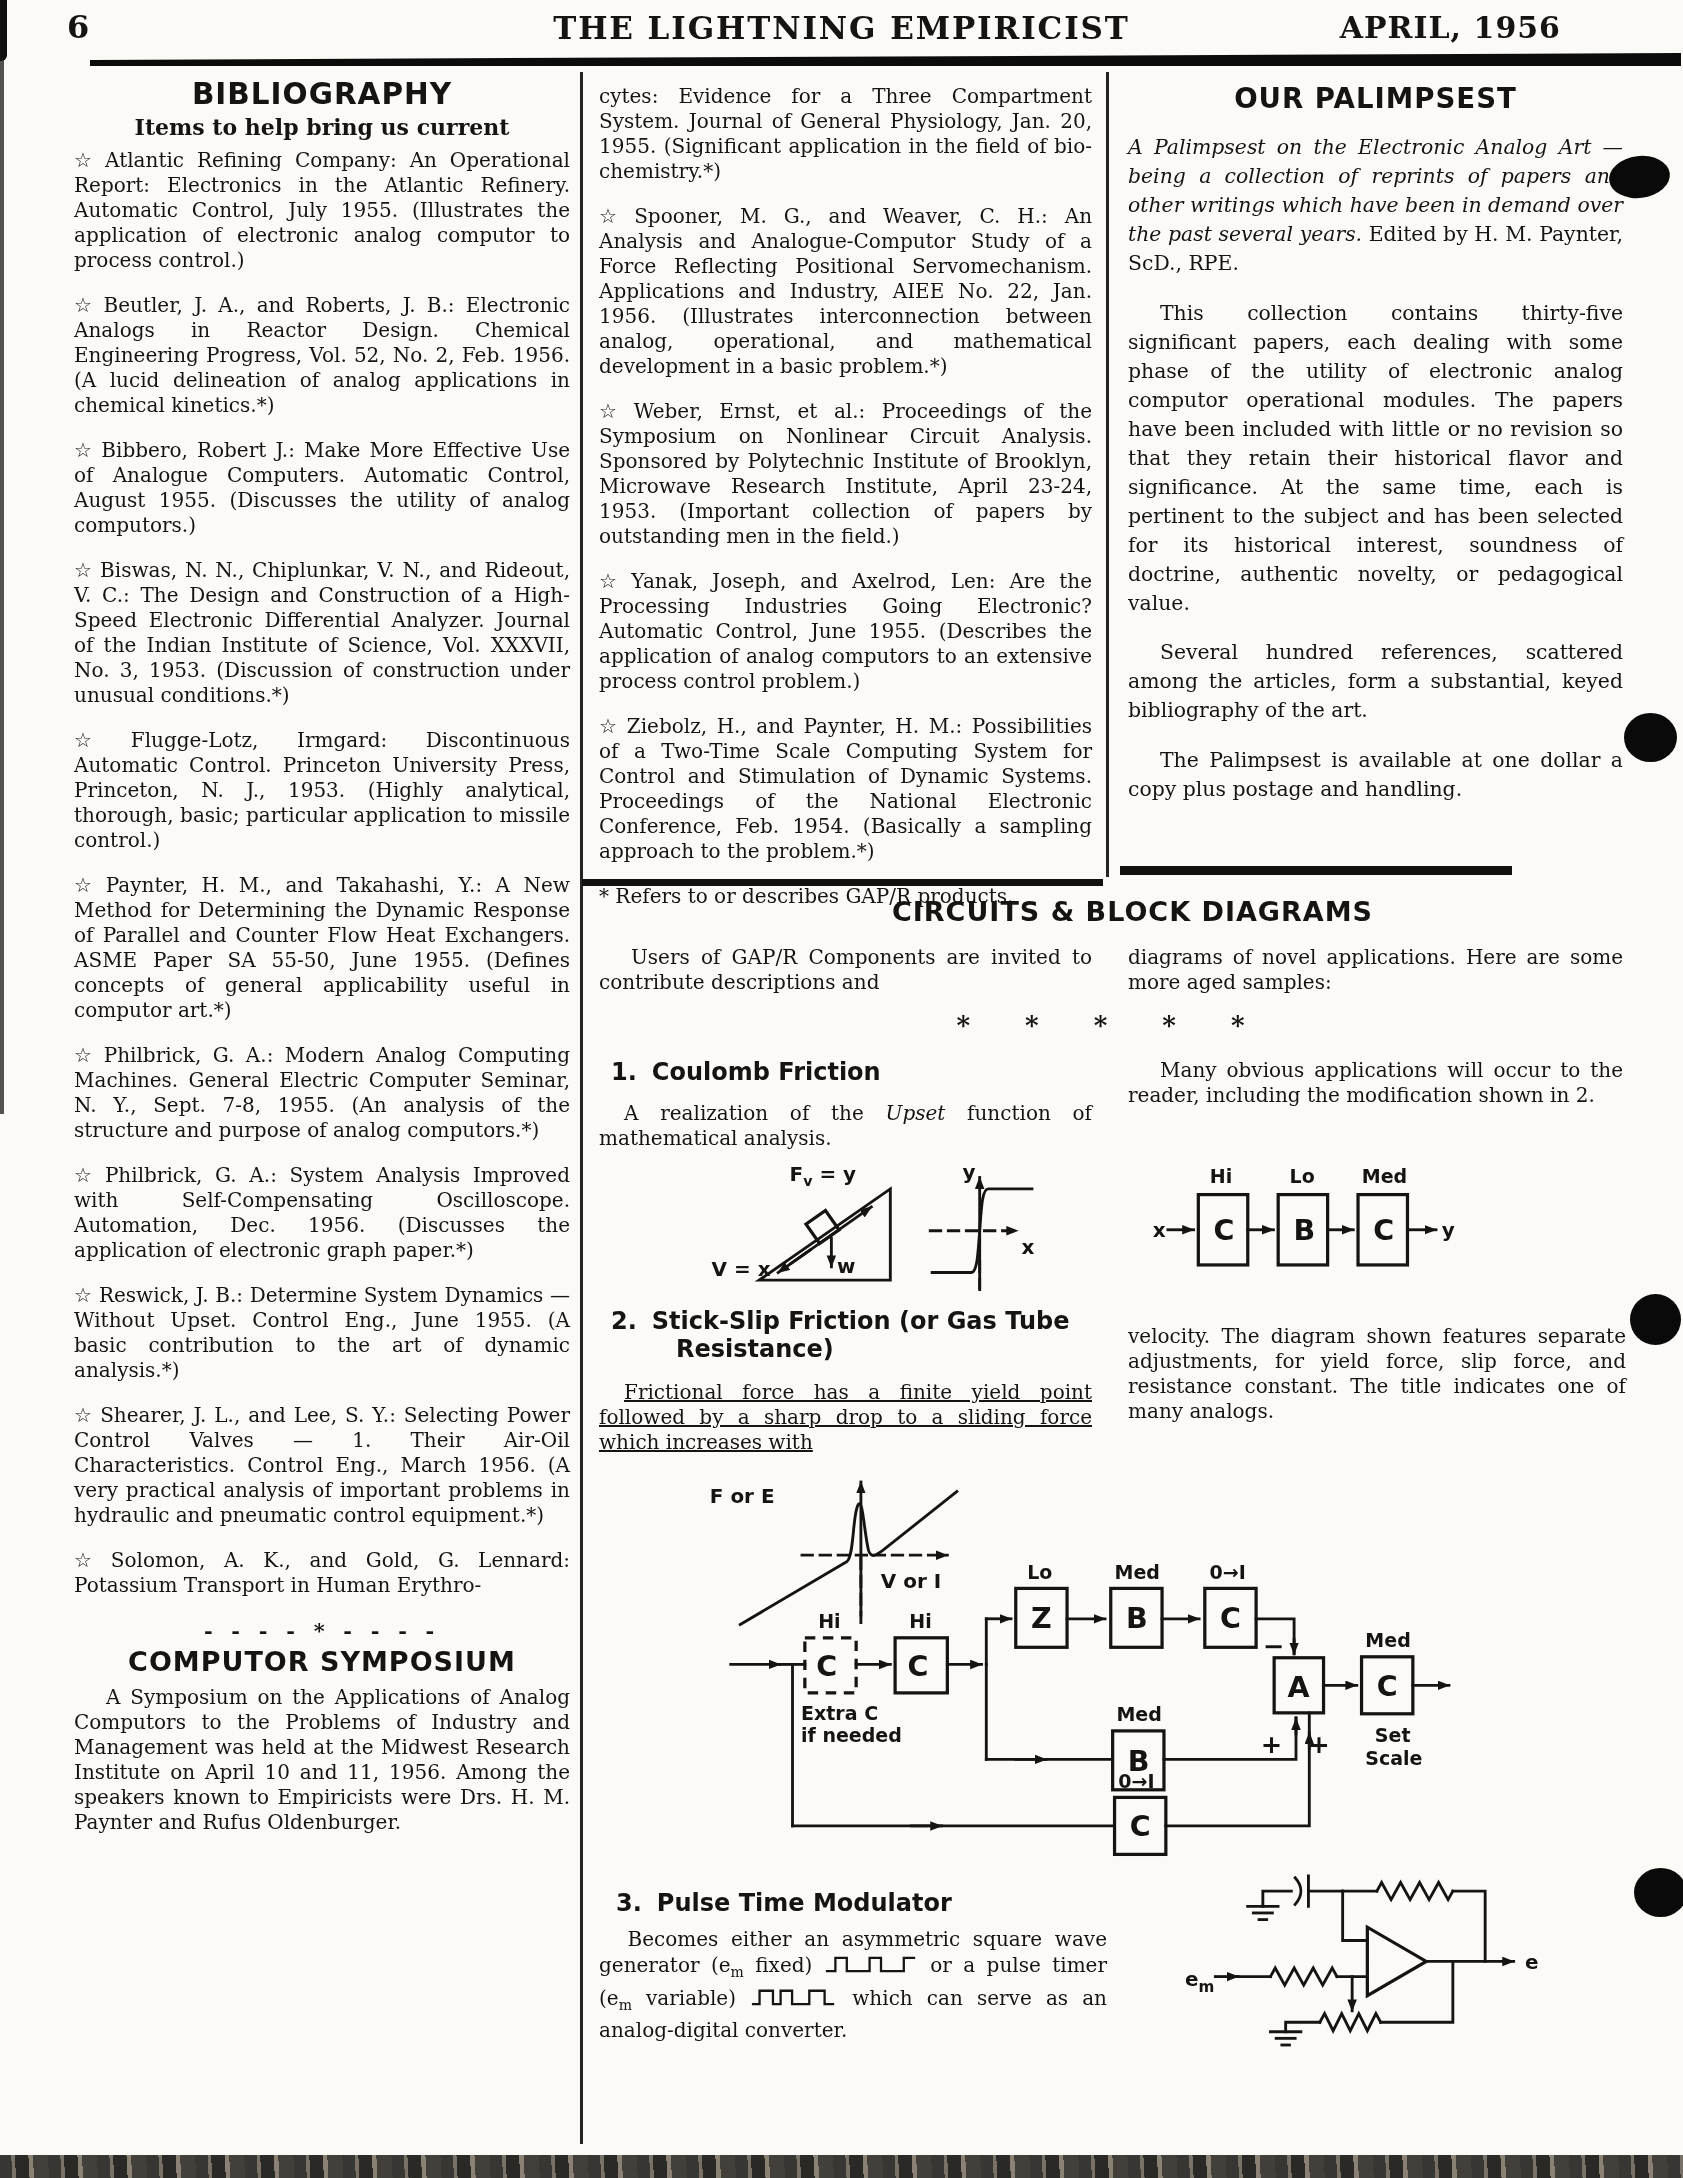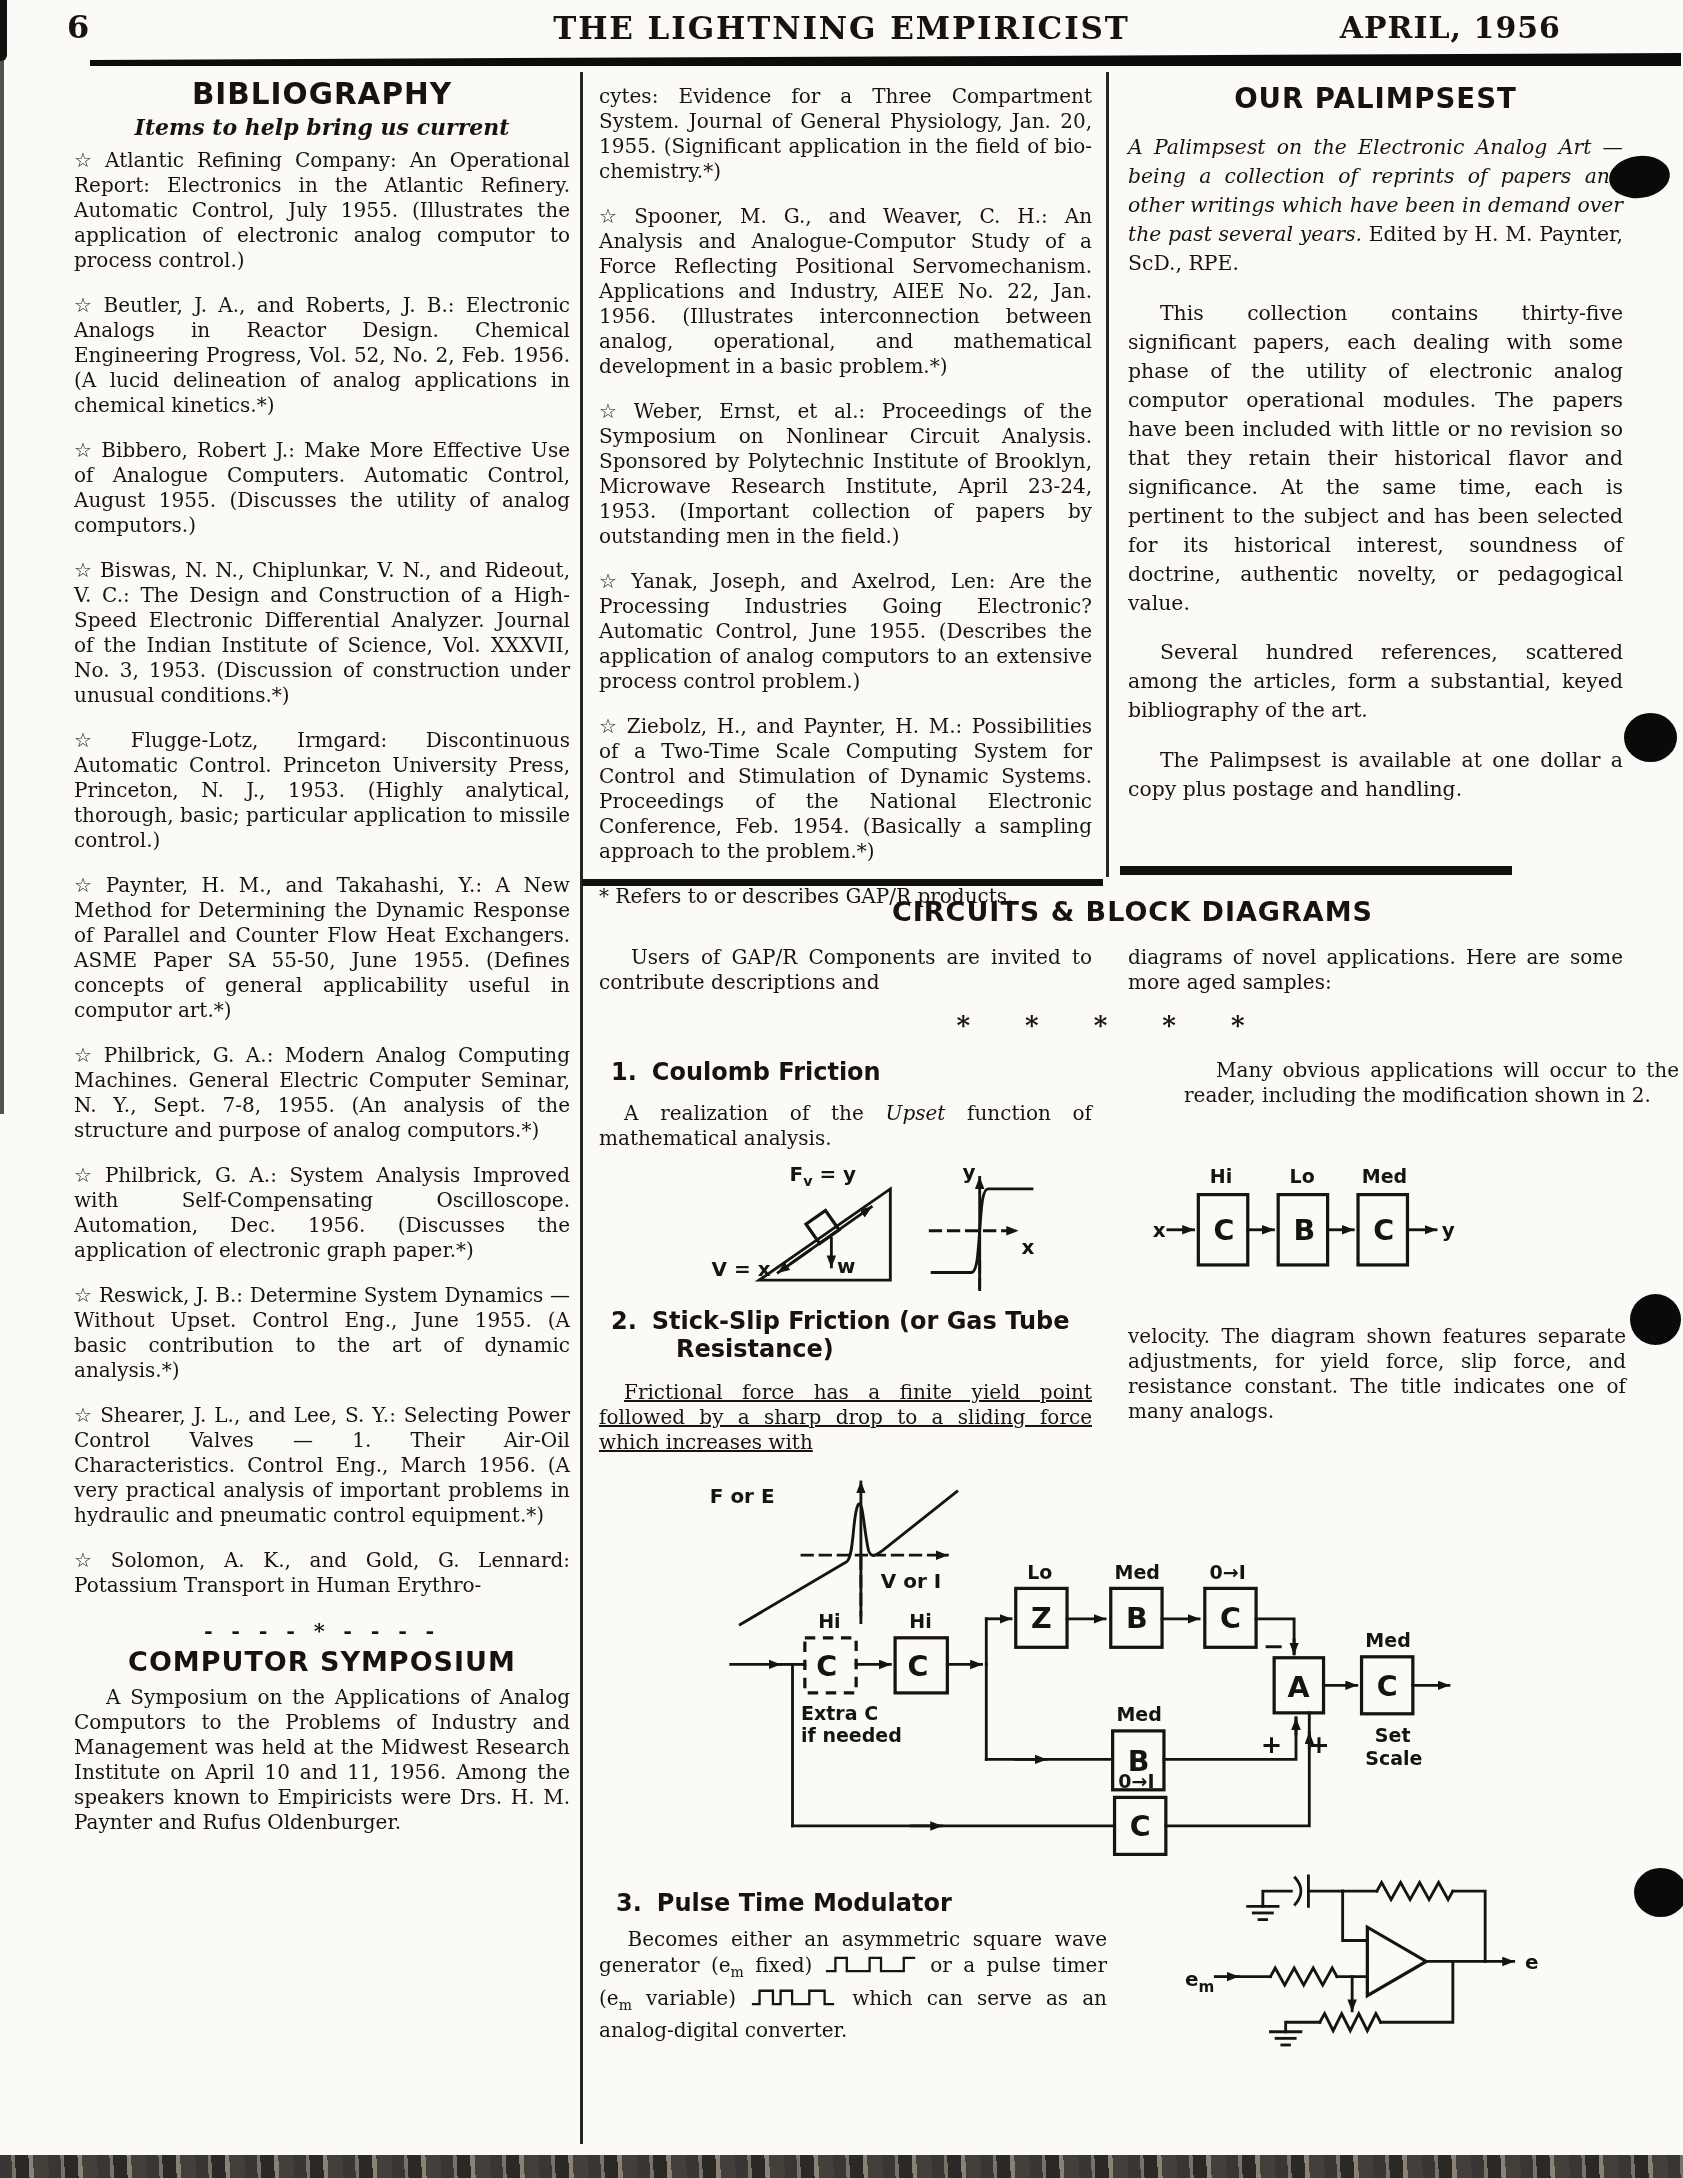--- a/index.html
+++ b/index.html
@@ -29,21 +29,21 @@
   #midrule-a{left:582px;top:879px;width:521px;height:6.7px;}
   #midrule-b{left:1120px;top:866px;width:392px;height:8.6px;}
 
   
   .bodytext{font-size:20px;line-height:25px;}
   #col-left{left:74px;top:82px;width:496px;}
   #col-mid{left:599px;top:84px;width:493px;}
   #col-right{left:1128px;top:84px;width:495px;font-size:20.4px;line-height:29px;}
 
   .bib-title{text-align:center;font-size:29.5px;letter-spacing:1px;}
-  .bib-sub{text-align:center;font-style:italic;font-weight:bold;font-size:22px;margin-top:7.6px;}
+  .bib-sub{text-align:center;font-weight:bold;font-size:22px;margin-top:7.6px;}
   .entry{margin-top:8.6px;}
   .entry .star{padding-right:6.7px;}
   .cont-par{margin-top:0;}
   .footnote{margin-top:7.6px;}
   .sep{ text-align:center;font-size:21px;letter-spacing:5.7px;font-weight:bold;margin-top:9.5px;}
   .symp-title{text-align:center;font-size:27px;letter-spacing:1px;margin-top:5.7px;}
   .symp-body{margin-top:11.4px;text-indent:32px;}
 
   .pal-title{text-align:center;font-size:27.6px;letter-spacing:1px;margin-bottom:9.5px;}
   .pal-lead{font-style:italic;}
@@ -52,21 +52,21 @@
 
   
   #circ-title{left:582px;top:896px;width:1101px;text-align:center;font-size:27px;letter-spacing:1px;}
   #intro-left{left:599px;top:945px;width:493px;text-indent:32px;}
   #intro-right{left:1128px;top:945px;width:495px;}
   #ast-row{left:582px;top:1010px;width:1037px;text-align:center;font-size:26px;font-weight:bold;word-spacing:46px;}
   .item-head{font-size:24px;}
   .item-head .num{margin-right:15px;}
   #item1-head{left:611px;top:1058px;}
   #item1-body{left:599px;top:1101px;width:493px;text-indent:25px;}
-  #item1-right{left:1184px;top:1058px;width:495px;text-indent:32px;}
+  #item1-right{left:1128px;top:1058px;width:495px;text-indent:32px;}
   #item2-head{left:611px;top:1307px;width:485px;}
   #item2-head .line2{display:block;padding-left:65px;}
   #item2-left{left:599px;top:1380px;width:493px;text-indent:25px;text-decoration:underline;}
   #item2-right{left:1128px;top:1324px;width:498px;}
   #item3-head{left:616px;top:1889px;}
   #item3-body{left:599px;top:1927px;width:508px;text-indent:28.5px;}
   #item3-body svg{vertical-align:-2.9px;}
 
   
   svg{overflow:visible;}

